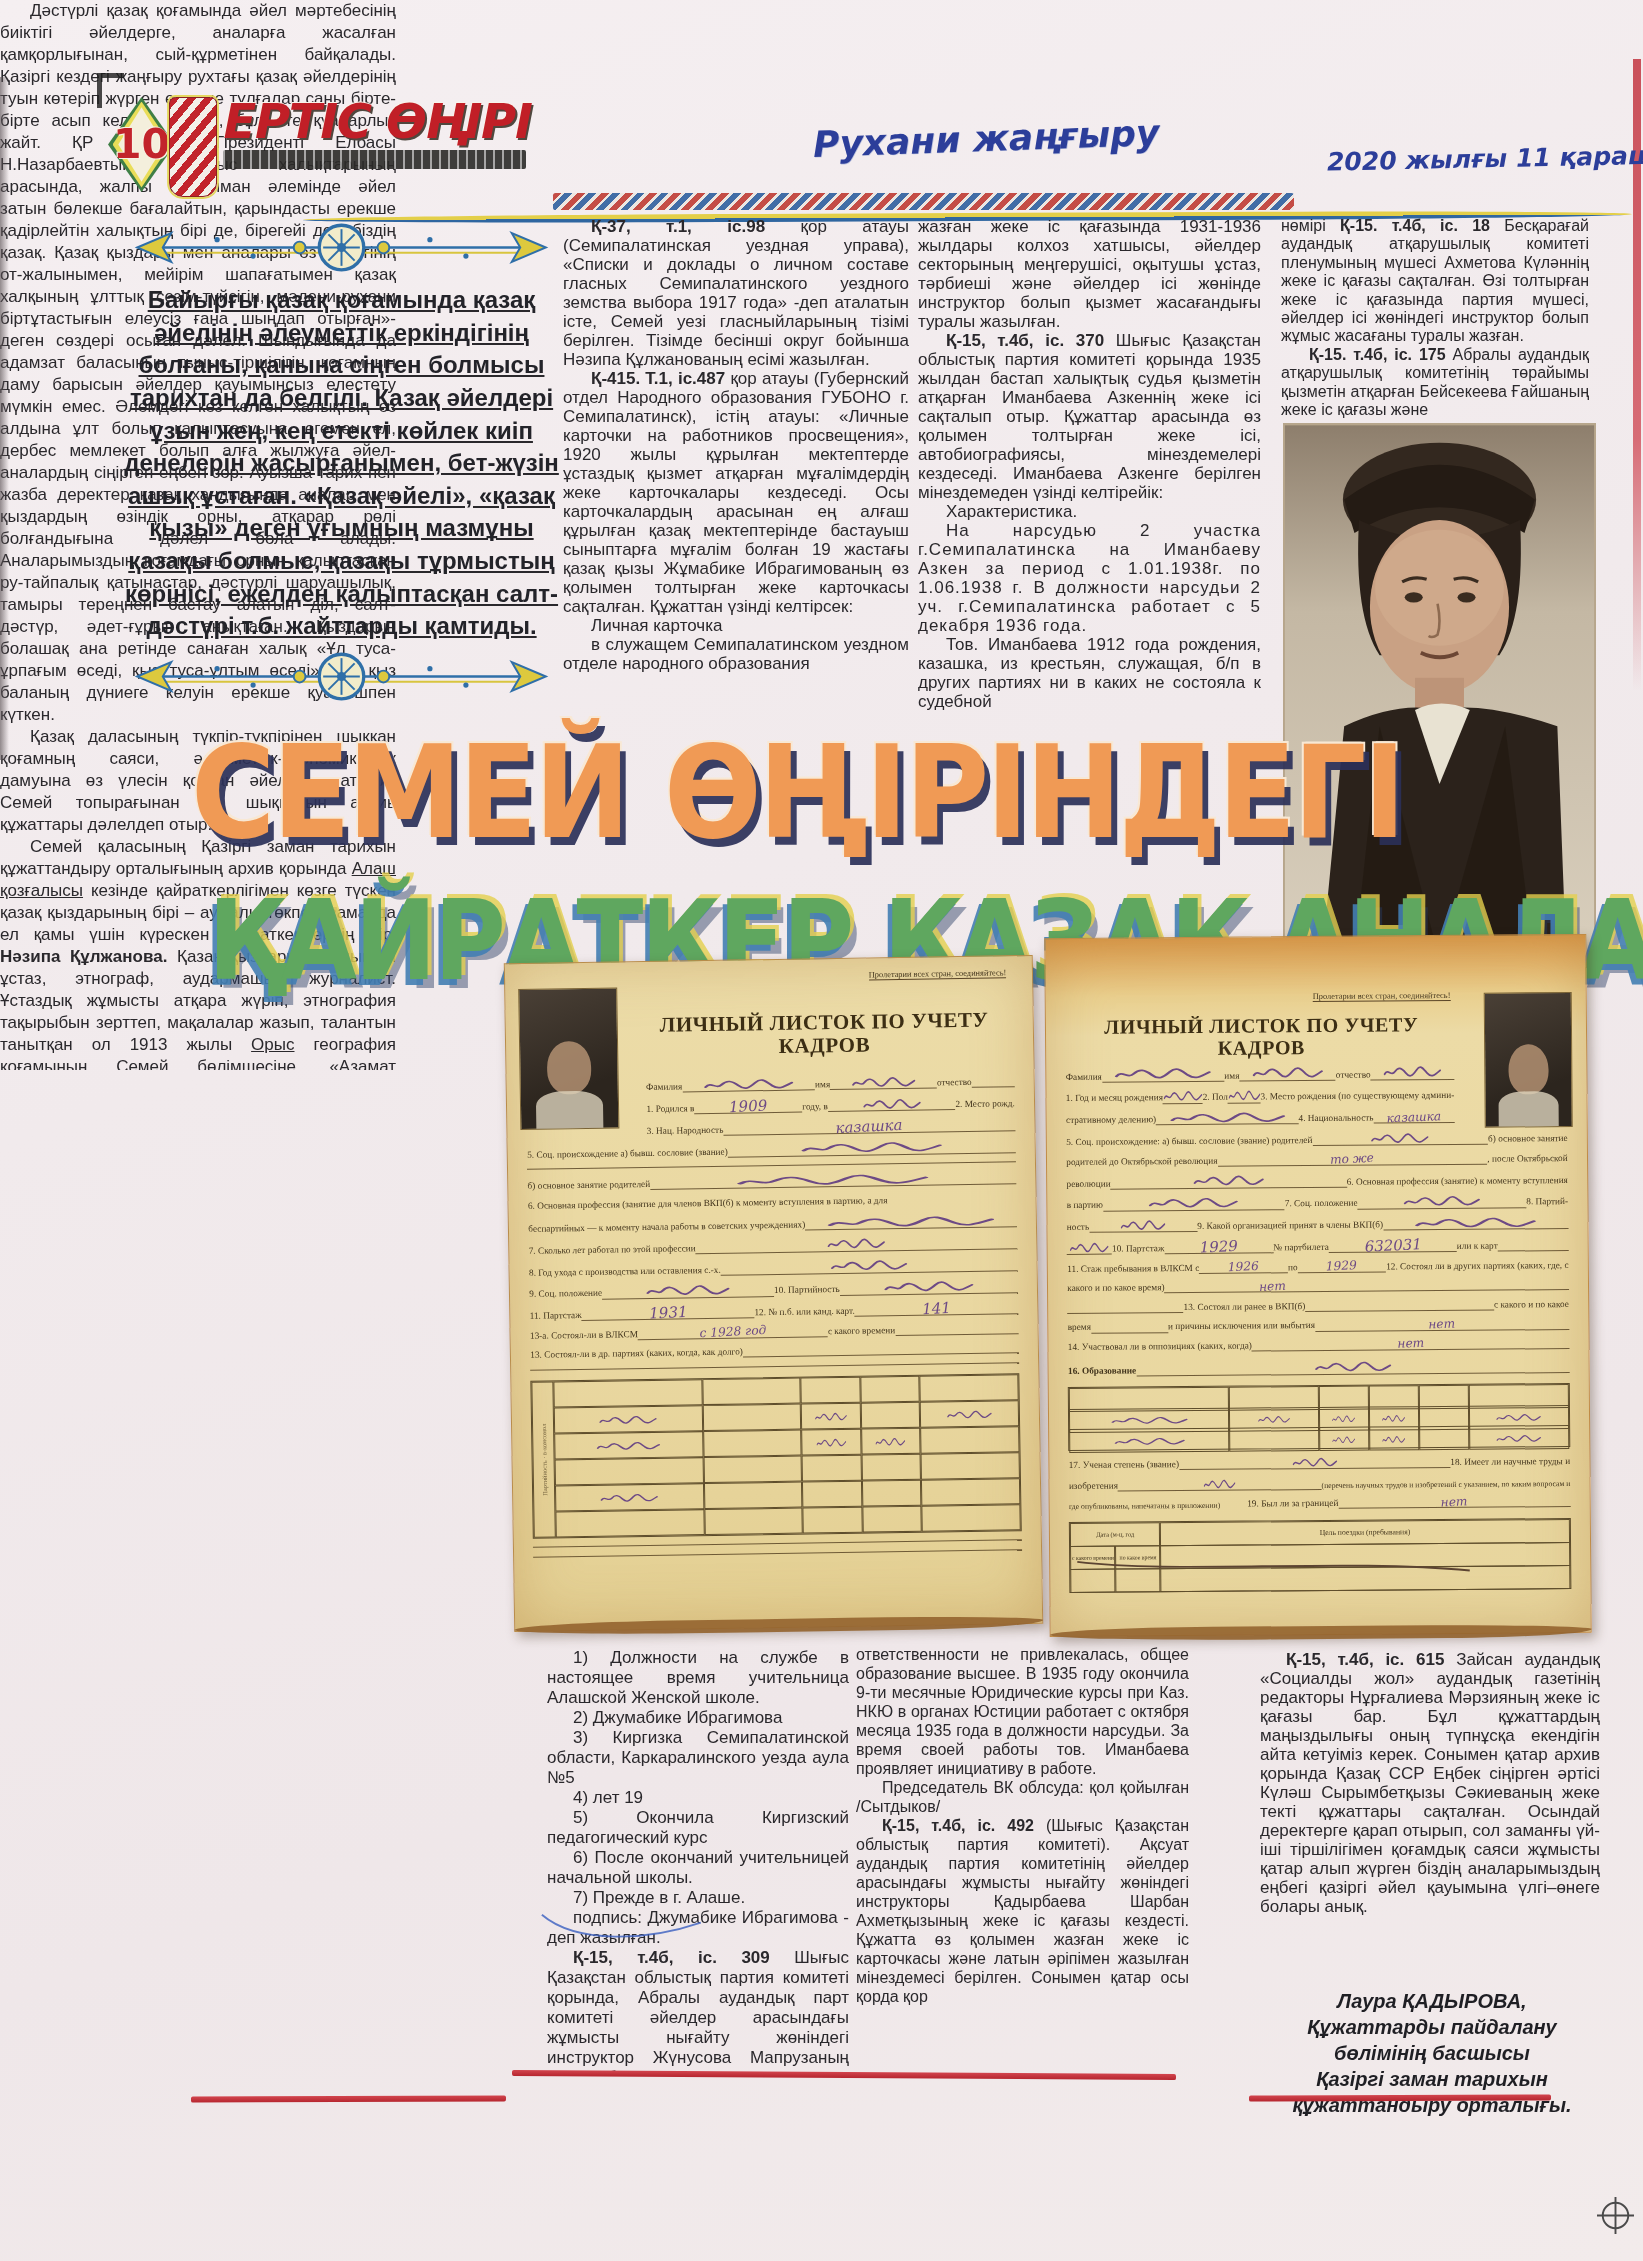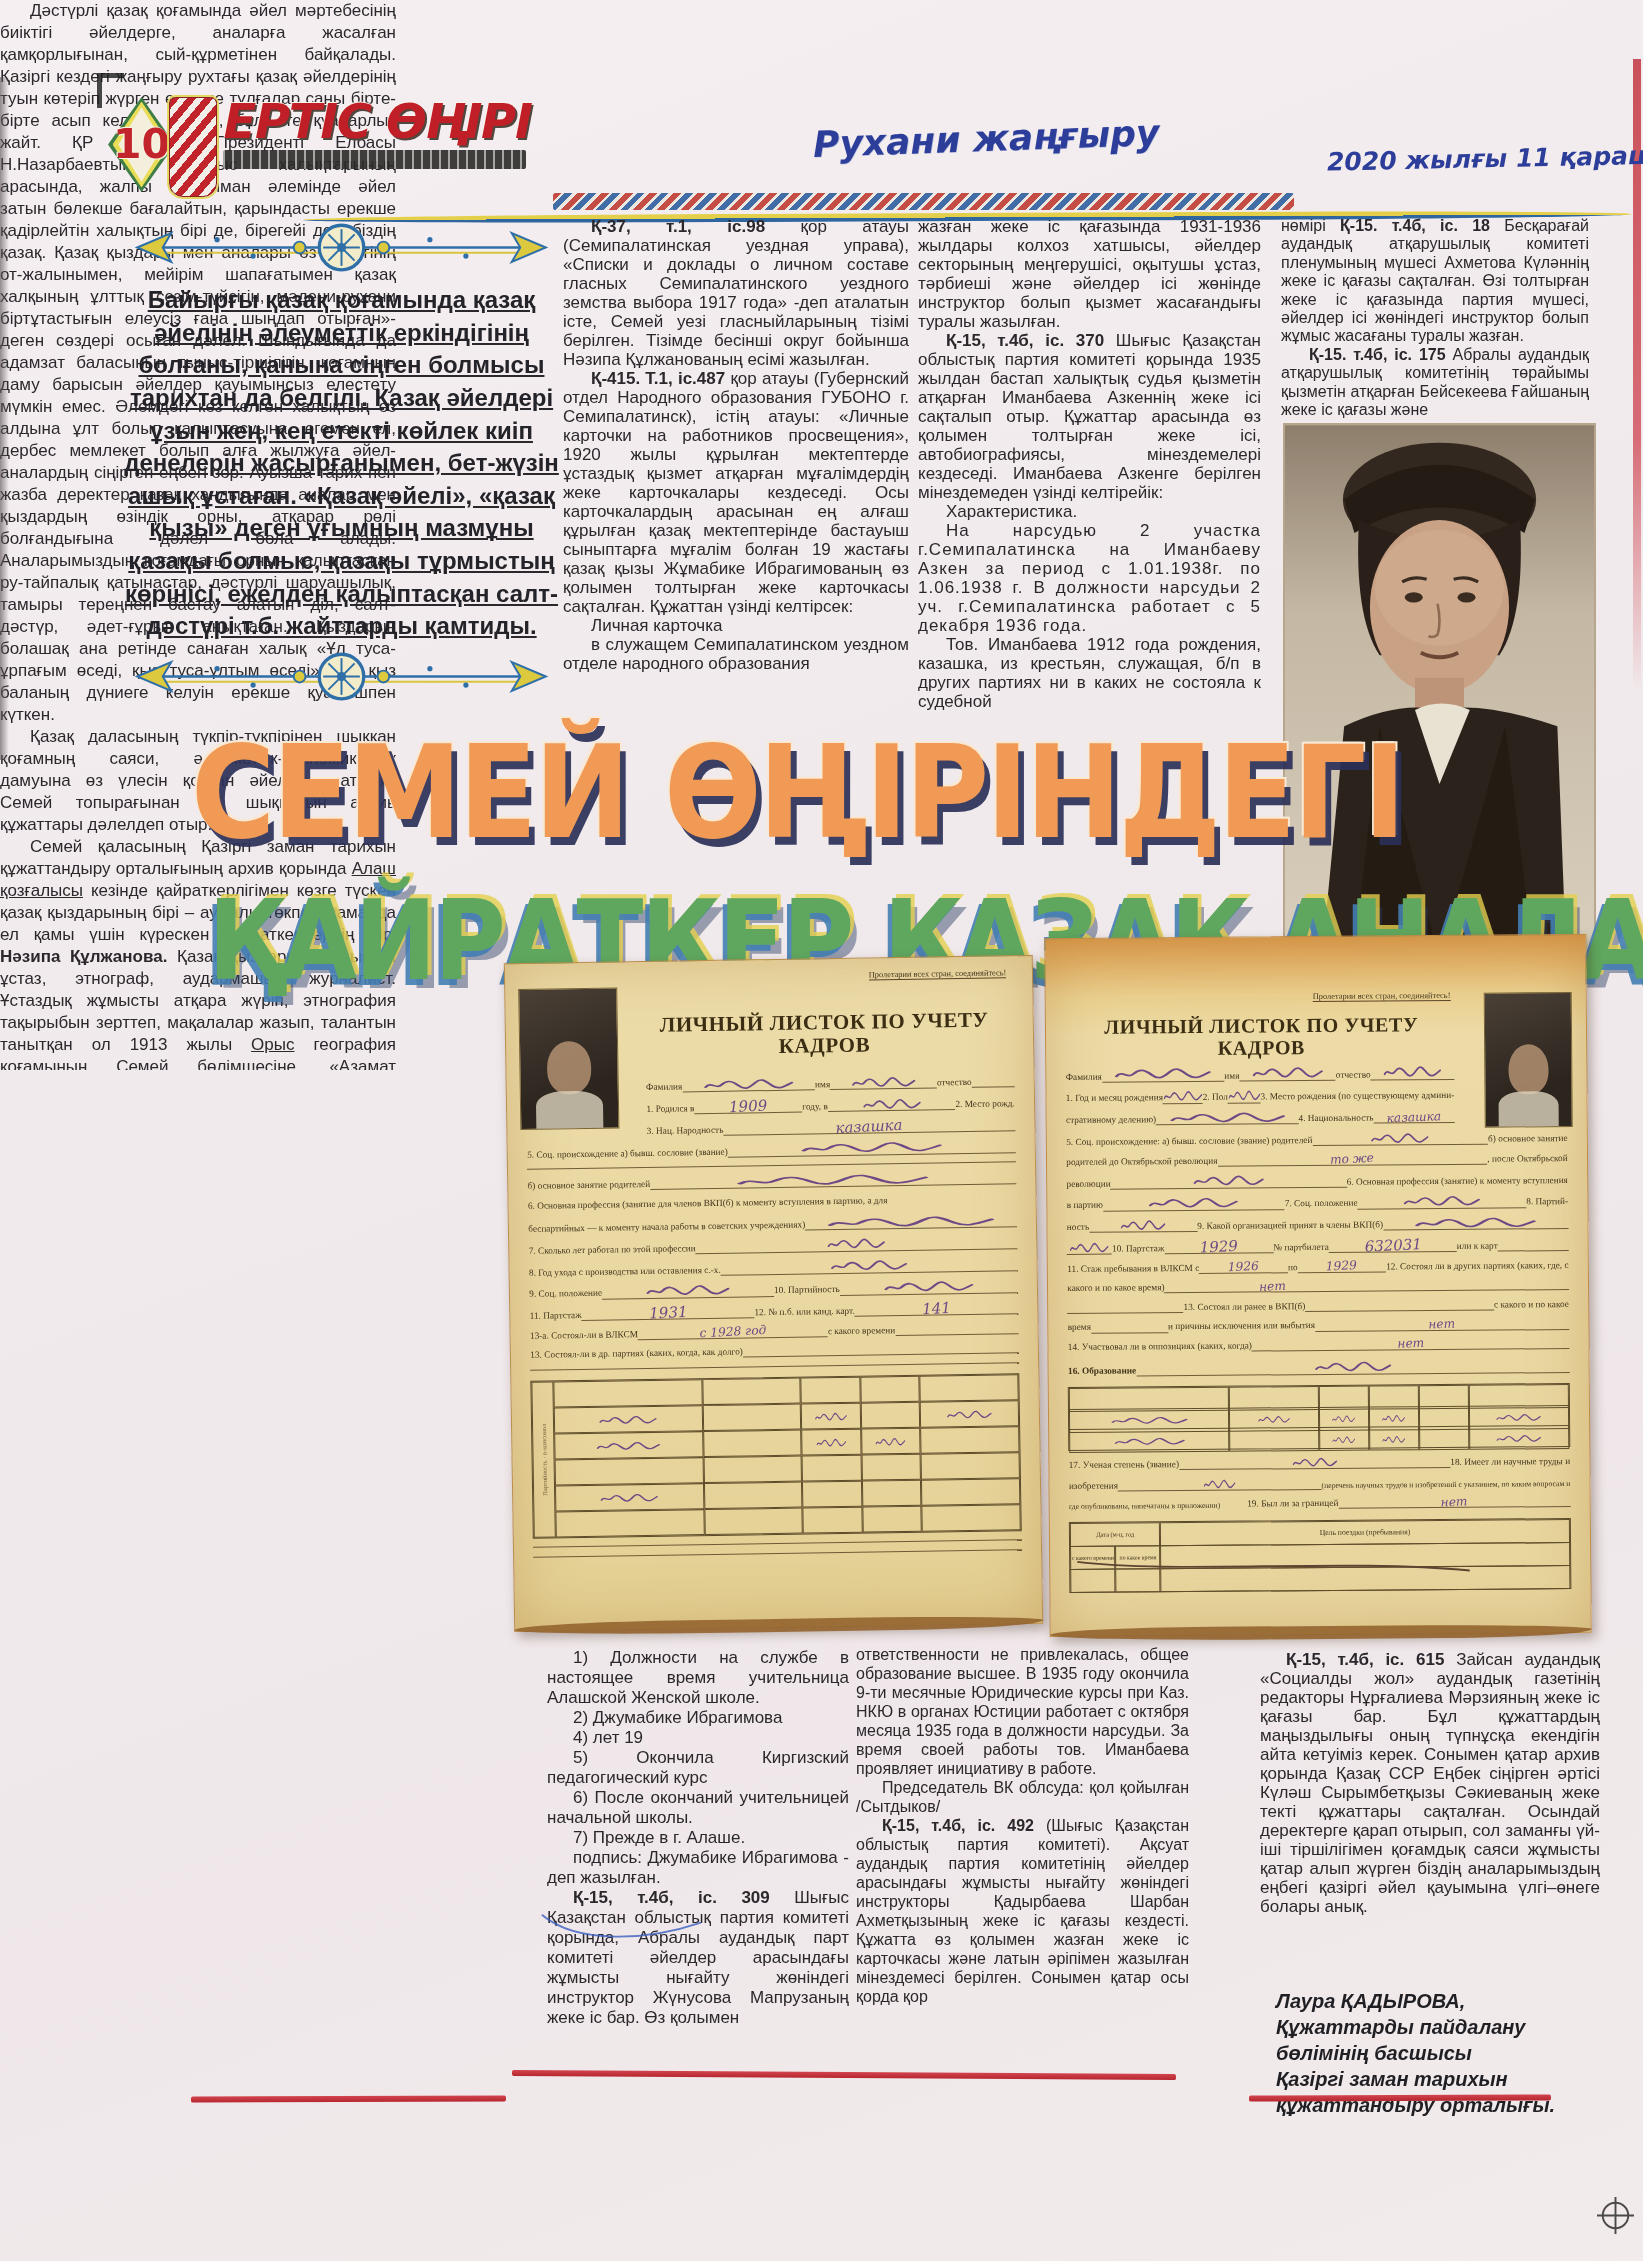--- a/index.html
+++ b/index.html
@@ -82,21 +82,21 @@
   .dtext{font-size:9.3px;line-height:1.45;margin-top:7.7px;}
   .grid{display:grid;border:1.3px solid #5a4a2a;margin-top:10.3px;}
   .grid>div{border:0.6px solid #5f4e2c;min-height:22px;display:flex;align-items:center;justify-content:center;overflow:hidden;}
   .vlabel{writing-mode:vertical-rl;transform:rotate(180deg);font-size:6.4px;color:#5a4a2a;opacity:.8;}
   
   .bcol{position:absolute;text-align:justify;overflow:hidden;font:17px/20px "Liberation Sans",sans-serif;margin-left:12px;}
   .bcol p{margin:0;text-indent:26px;}
   .b1{left:535px;top:1648px;width:302px;height:425px;}
   .b2{left:844px;top:1645px;width:333px;height:432px;font:16px/19px "Liberation Sans",sans-serif;}
   .b3{left:1248px;top:1650px;width:340px;height:335px;font:17px/19px "Liberation Sans",sans-serif;}
-  .byline{left:1276px;top:1988px;width:312px;text-align:left;font:700 italic 20px/26px "Liberation Sans",sans-serif;color:#1f1f24;}
+  .byline{left:1276px;top:1988px;width:312px;text-align:center;font:700 italic 20px/26px "Liberation Sans",sans-serif;color:#1f1f24;}
   .redrule{position:absolute;background:linear-gradient(180deg,#d2454e,#b6262f);border-radius:1.9px;}
   .r1{left:191px;top:2096px;width:315px;height:5.8px;transform:rotate(-.2deg);}
   .r2{left:512px;top:2072px;width:664px;height:6.4px;transform:rotate(.35deg);}
   .r3{left:1249px;top:2095px;width:302px;height:6.4px;transform:rotate(-.2deg);}
   .regmark{left:1597px;top:2197px;width:37px;height:37px;}
   .bluepen{left:538px;top:1903px;width:168px;height:43px;opacity:.8;}
 </style>
 </head>
 <body>
 
@@ -606,20 +606,21 @@
           <path d="M10 20 C150 40, 380 18, 560 38" fill="none" stroke="#5c4432" stroke-width="3"></path>
         </svg>
       </div>
     </div>
     <div class="torn"></div>
   </div>
 
   <div class="bcol b1">
     <p>1) Должности на службе в настоящее время учительница Алашской Женской школе.</p>
     <p>2) Джумабике Ибрагимова</p>
+    <p>3) Киргизка Семипалатинской области, Каркаралинского уезда аула №5</p>
     <p>4) лет 19</p>
     <p>5) Окончила Киргизский педагогический курс</p>
     <p>6) После окончаний учительницей начальной школы.</p>
     <p>7) Прежде в г. Алаше.</p>
     <p>подпись: Джумабике Ибрагимова - деп жазылған.</p>
     <p><span class="lead">Қ-15, т.4б, іс. 309</span><span> Шығыс Қазақстан облыстық партия комитеті қорында, Абралы аудандық парт комитеті әйелдер арасындағы жұмысты нығайту жөніндегі инструктор Жүнусова Мапрузаның жеке іс бар. Өз қолымен</span></p>
   </div>
 
   <div class="bcol b2">
     <p style="text-indent:0">ответственности не привлекалась, общее образование высшее. В 1935 году окончила 9-ти месячные Юридические курсы при Каз. НКЮ в органах Юстиции работает с октября месяца 1935 года в должности нарсудьи. За время своей работы тов. Иманбаева проявляет инициативу в работе.</p>

